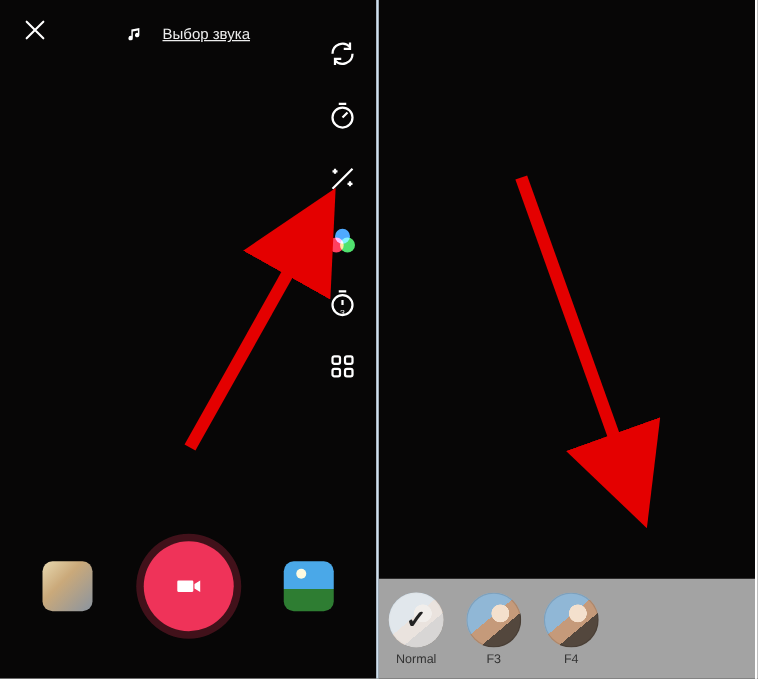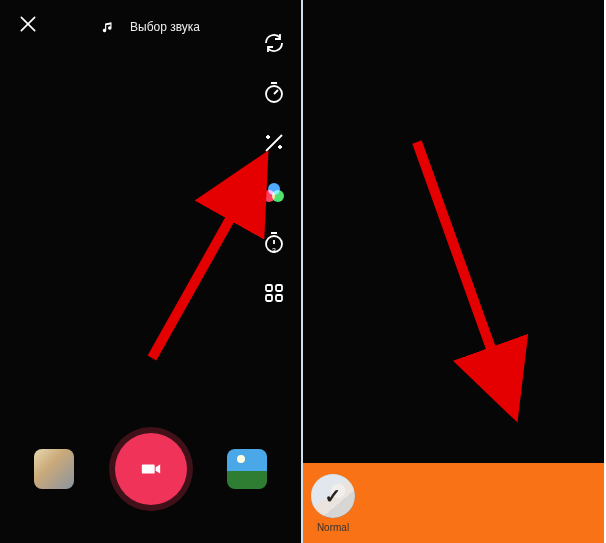--- a/index.html
+++ b/index.html
@@ -35,20 +35,21 @@
     cursor: pointer;
     font-weight: 300;
   }
   .sound-select {
     display: flex;
     align-items: center;
     gap: 15px;
     color: #eee;
     font-size: 12px;
     cursor: pointer;
+    text-decoration: underline;
   }
   .sound-select svg { width: 14px; height: 14px; }
 
   
   .tool-col {
     position: absolute;
     top: 30px;
     right: 14px;
     display: flex;
     flex-direction: column;
@@ -116,21 +117,21 @@
   
   .arrow { position: absolute; pointer-events: none; }
 
   
   .filter-bar {
     position: absolute;
     left: 0;
     right: 0;
     bottom: 0;
     height: 80px;
-    background: #f97316;
+    background: #a3a3a3;
     display: flex;
     align-items: center;
     padding: 0 4px;
     gap: 10px;
   }
   .filter-item {
     width: 52px;
     display: flex;
     flex-direction: column;
     align-items: center;
@@ -249,15 +250,23 @@
       </marker>
     </defs>
     <line x1="14" y1="12" x2="110" y2="280" stroke="#e40000" stroke-width="10" marker-end="url(#ah2)"></line>
   </svg>
 
   <div class="filter-bar">
     <div class="filter-item">
       <div class="filter-circle selected"></div>
       <span class="filter-label">Normal</span>
     </div>
+    <div class="filter-item">
+      <div class="filter-circle"></div>
+      <span class="filter-label">F3</span>
+    </div>
+    <div class="filter-item">
+      <div class="filter-circle"></div>
+      <span class="filter-label">F4</span>
+    </div>
   </div>
 
 </div>
 
 </body></html>

